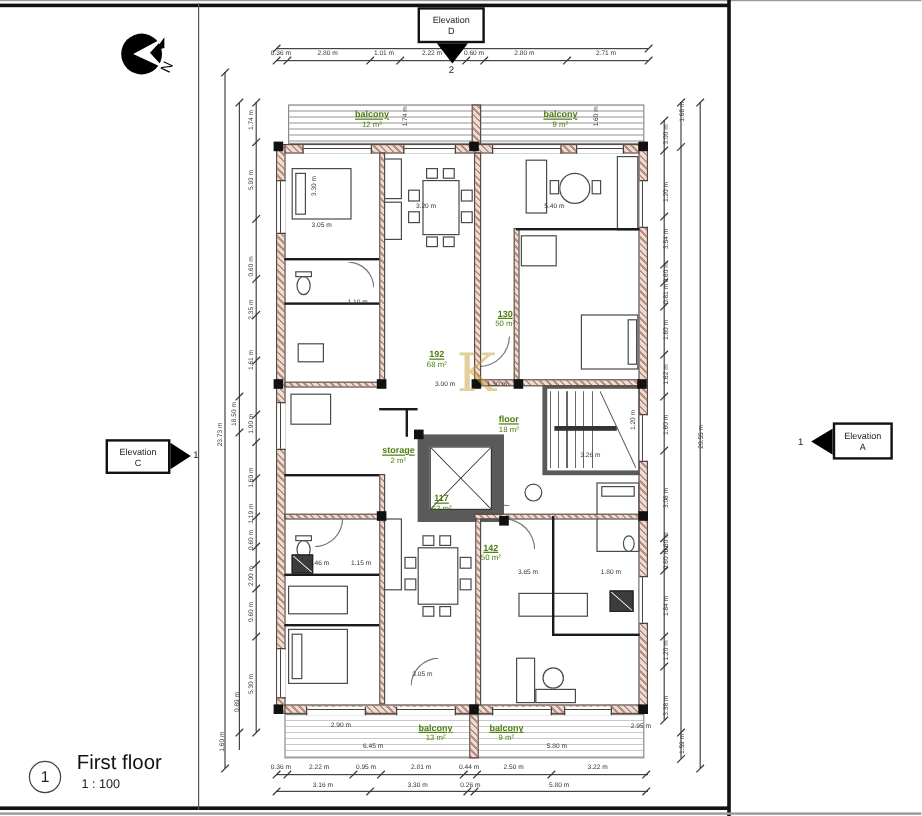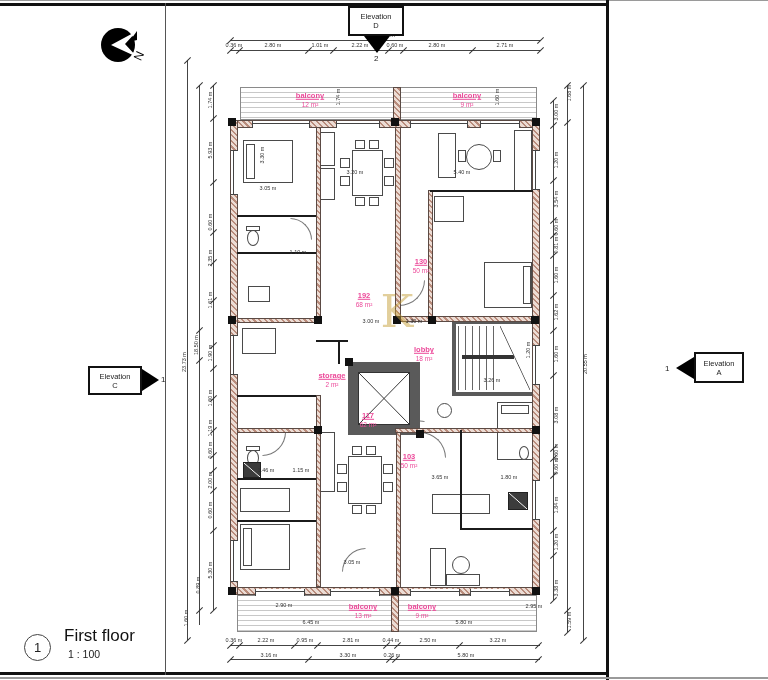--- a/index.html
+++ b/index.html
@@ -49,21 +49,21 @@
     background-image:linear-gradient(to top right,transparent calc(50% - .7px),#333 50%,transparent calc(50% + .7px)),
                      linear-gradient(to bottom right,transparent calc(50% - .7px),#333 50%,transparent calc(50% + .7px)); }
   #stairs { position:absolute; left:452px; top:320px; width:84px; height:76px; border:4px solid #5a5a5a; background:#fff; z-index:3; }
   #treads { position:absolute; left:2px; top:2px; width:42px; height:64px;
     background:repeating-linear-gradient(90deg,#666 0 1px,transparent 1px 7px); }
   #stair-rail { position:absolute; left:6px; top:31px; width:52px; height:4px; background:#333; }
   #stair-diag { position:absolute; right:2px; top:2px; width:30px; height:64px;
     background:linear-gradient(to bottom left,transparent calc(50% - .8px),#555 50%,transparent calc(50% + .8px)); }
 
   
-  .room-label { position:absolute; z-index:5; text-align:center; transform:translate(-50%,-50%); color:#ec4899; }
+  .room-label { position:absolute; z-index:5; text-align:center; transform:translate(-50%,-50%); color:#4d7c0f; }
   .room-name  { font-size:7.5px; font-weight:700; text-decoration:underline; line-height:1.15; white-space:nowrap; }
   .room-area  { font-size:6.5px; line-height:1.2; white-space:nowrap; }
 
   
   .elev-box { position:absolute; border:2px solid #111; background:#fff; z-index:7;
     display:flex; flex-direction:column; align-items:center; justify-content:center;
     font-size:7.5px; line-height:1.2; text-align:center; color:#222; }
   .tri { position:absolute; width:0; height:0; z-index:7; }
   .gref { position:absolute; font-size:8px; color:#222; z-index:7; }
 
@@ -412,29 +412,29 @@
       </div>
       <div class="room-label" style="left: 364px; top: 300px;">
         <div class="room-name">192</div>
         <div class="room-area">68 m²</div>
       </div>
       <div class="room-label" style="left: 421px; top: 266px;">
         <div class="room-name">130</div>
         <div class="room-area">50 m²</div>
       </div>
       <div class="room-label" style="left: 409px; top: 461px;">
-        <div class="room-name">103</div>
+        <div class="room-name">142</div>
         <div class="room-area">50 m²</div>
       </div>
       <div class="room-label" style="left: 368px; top: 420px;">
         <div class="room-name">117</div>
         <div class="room-area">62 m²</div>
       </div>
       <div class="room-label" style="left: 424px; top: 354px;">
-        <div class="room-name">lobby</div>
+        <div class="room-name">floor</div>
         <div class="room-area">18 m²</div>
       </div>
       <div class="room-label" style="left: 332px; top: 380px;">
         <div class="room-name">storage</div>
         <div class="room-area">2 m²</div>
       </div>
       <div class="room-label" style="left: 363px; top: 611px;">
         <div class="room-name">balcony</div>
         <div class="room-area">13 m²</div>
       </div>

